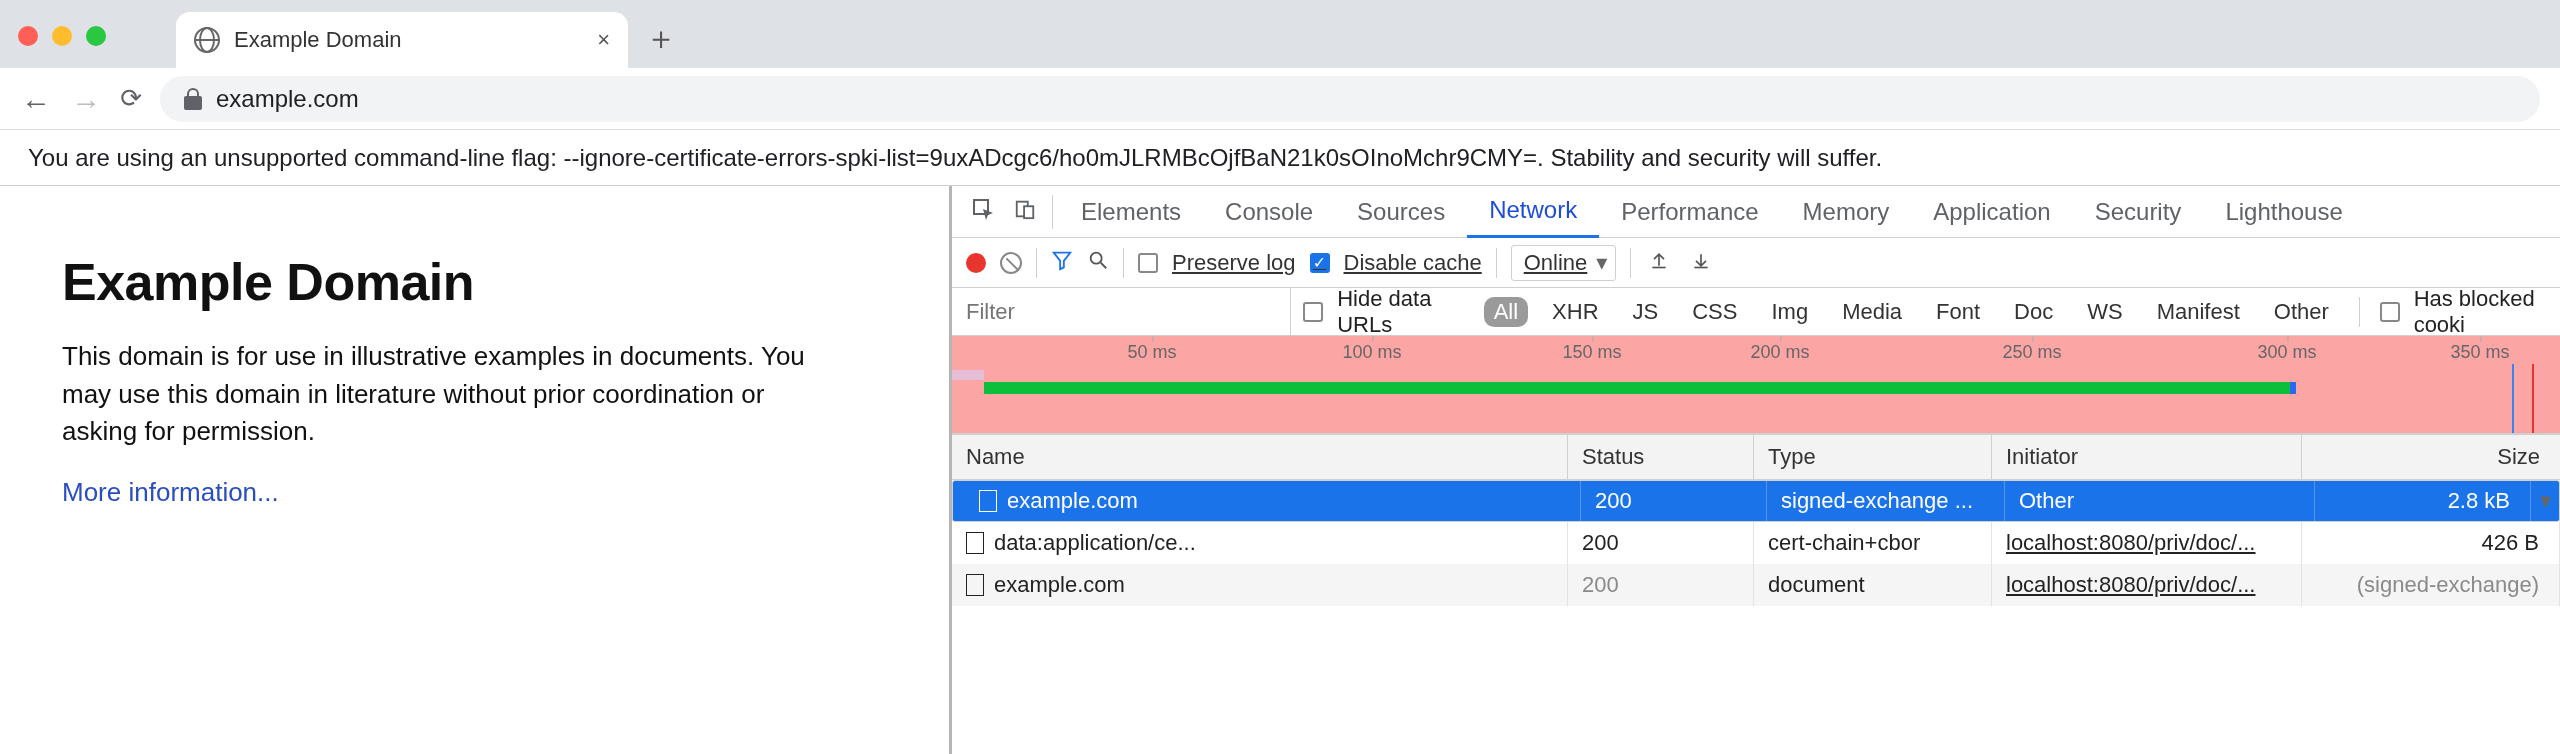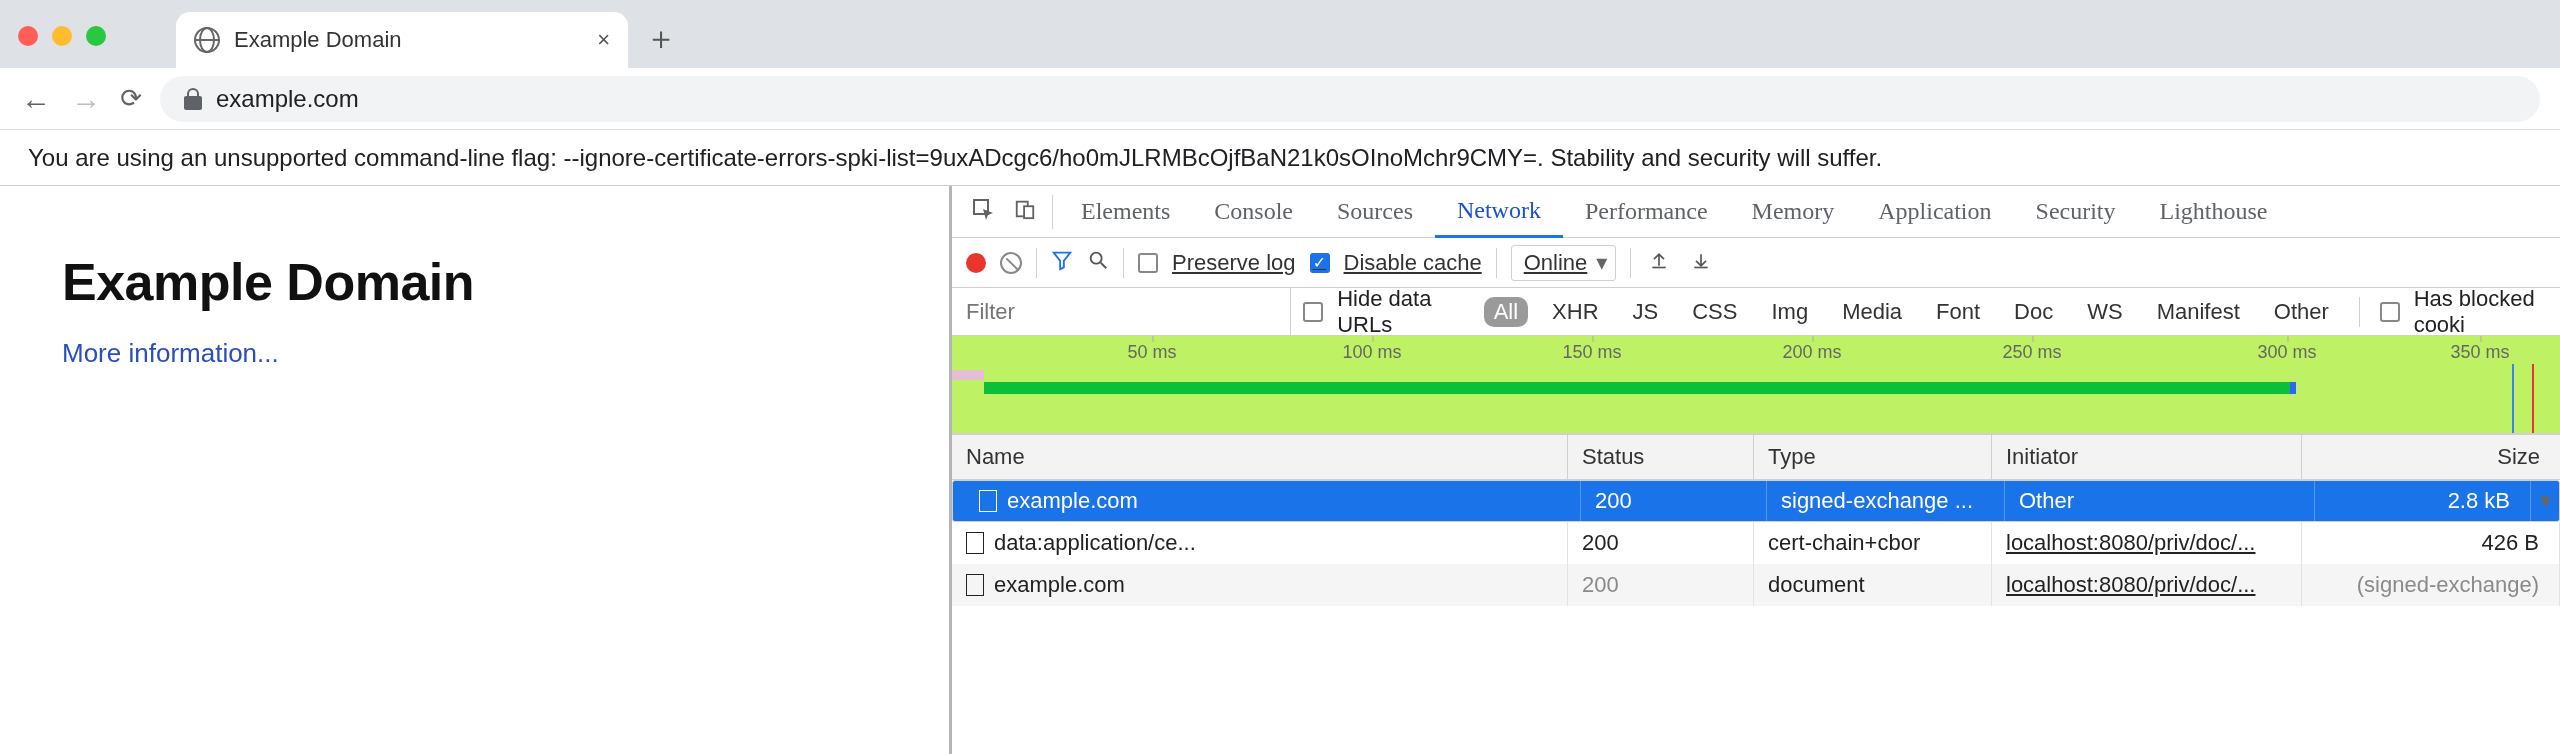--- a/index.html
+++ b/index.html
@@ -37,21 +37,21 @@
   .page-inner { margin: 28px 10px 0 28px; background:#fff; padding: 38px 34px 40px 34px; }
   .page h1 { font-size:52px; font-weight:700; letter-spacing:-0.5px; color:#111; margin-bottom:26px; }
   .page p { font-size:26px; line-height:1.45; color:#111; margin-bottom:26px; max-width:780px; }
   .page a { color:#2a4ebf; font-size:26px; text-decoration:none; }
 
   .dev { flex:1; display:flex; flex-direction:column; background:#fff; }
 
   .dev-tabs { height:52px; border-bottom:1px solid #d0d0d0; display:flex; align-items:center; padding:0 10px; gap:0; font-size:24px; color:#5f6368; }
   .dev-tabs .ico { width:42px; text-align:center; }
   .dev-tabs .sep { width:1px; height:34px; background:#d0d0d0; margin:0 6px; }
-  .dev-tabs .dtab { padding:0 22px; height:52px; display:flex; align-items:center; cursor:pointer;font-family:Liberation Serif, serif; }
+  .dev-tabs .dtab { padding:0 22px; height:52px; display:flex; align-items:center; cursor:pointer; }
   .dev-tabs .dtab.active { color:#1d4ed8; border-bottom:3px solid #1a73e8; }
 
   .dev-toolbar { height:50px; border-bottom:1px solid #d0d0d0; display:flex; align-items:center; padding:0 14px; gap:14px; font-size:22px; color:#333;text-decoration:underline; }
   .rec { width:20px; height:20px; background:#e8352e; border-radius:50%; }
   .ban { width:22px; height:22px; border:2px solid #888; border-radius:50%; position:relative; }
   .ban::after { content:""; position:absolute; left:2px; top:9px; width:16px; height:2px; background:#888; transform:rotate(45deg); }
   .funnel { font-size:22px; color:#1a73e8; }
   .mag { font-size:22px; color:#555; }
   .chk { width:20px; height:20px; border:2px solid #888; border-radius:3px; display:inline-flex; align-items:center; justify-content:center; flex-shrink:0; }
   .chk.on { background:#1a73e8; border-color:#1a73e8; color:#fff; font-size:16px; }
@@ -59,21 +59,21 @@
   .sel::after { content:"▾"; position:absolute; right:8px; color:#666; }
   .upl,.dnl { font-size:22px; color:#555; width:28px; text-align:center; }
 
   .dev-filter { height:48px; border-bottom:1px solid #d0d0d0; display:flex; align-items:center; font-size:22px; }
   .filter-input { width:360px; height:48px; border:none; border-right:1px solid #d0d0d0; padding:0 14px; font-size:22px; color:#888; background:transparent; }
   .rtypes { display:flex; align-items:center; gap:14px; padding:0 12px; }
   .rtypes .chip { padding:2px 10px; border-radius:10px; cursor:pointer; color:#333; }
   .rtypes .chip.on { background:#9a9a9a; color:#fff; }
   .rtypes .gap { width:2px; }
 
-  .timeline { height:98px; border-bottom:1px solid #d0d0d0; position:relative; background:#bef264; overflow:hidden; }
+  .timeline { height:98px; border-bottom:1px solid #d0d0d0; position:relative; background:#fca5a5; overflow:hidden; }
   .ticks { position:absolute; top:0; left:0; right:0; height:30px; }
   .tick { position:absolute; top:6px; font-size:18px; color:#666; transform:translateX(-50%); }
   .tick::before { content:""; position:absolute; left:50%; top:-6px; width:1px; height:6px; background:#aaa; }
   .tl-html-pink { position:absolute; top:34px; left:0; width:32px; height:10px; background:#e6bdd6; }
   .tl-green { top:46px; background:#0bbf3a; left:32px; width:1306px; height:12px; position:absolute; }
   .tl-blue2 { top:46px; background:#2b67f4; left:1338px; width:6px; height:12px; position:absolute; }
   .vline { position:absolute; top:28px; bottom:0; width:2px; }
   .vline.blue { background:#3b82f6; }
   .vline.red { background:#e8352e; }
 
@@ -123,20 +123,21 @@
   </div>
 </div>
 
 <div class="warnbar">You are using an unsupported command-line flag: --ignore-certificate-errors-spki-list=9uxADcgc6/ho0mJLRMBcOjfBaN21k0sOInoMchr9CMY=. Stability and security will suffer.</div>
 
 <div class="split">
 
   <div class="page">
     <div class="page-inner">
       <h1>Example Domain</h1>
+      <p>This domain is for use in illustrative examples in documents. You may use this domain in literature without prior coordination or asking for permission.</p>
       <a href="#">More information...</a>
     </div>
   </div>
 
   <div class="dev">
 
     <div class="dev-tabs">
       <span class="ico">
         <svg width="24" height="24" viewBox="0 0 24 24">
             <rect x="3" y="3" width="14" height="14" fill="none" stroke="#5f6368" stroke-width="2"></rect>
@@ -221,21 +222,21 @@
         <span class="chk"></span>
         <span>Has blocked cooki</span>
       </div>
     </div>
 
     <div class="timeline">
       <div class="ticks" id="ticks-slot">
           <span class="tick" style="left: 200px;">50 ms</span>
           <span class="tick" style="left: 420px;">100 ms</span>
           <span class="tick" style="left: 640px;">150 ms</span>
-          <span class="tick" style="left: 860px;">200 ms</span>
+          <span class="tick" style="left: 828px;">200 ms</span>
           <span class="tick" style="left: 1080px;">250 ms</span>
           <span class="tick" style="left: 1300px; margin-left: 35px;">300 ms</span>
           <span class="tick" style="left: 1528px;">350 ms</span>
         </div>
       <div class="tl-html-pink"></div>
       <div class="tl-green"></div>
       <div class="tl-blue2"></div>
       <div class="vline blue" style="left:1560px"></div>
       <div class="vline red" style="left:1580px"></div>
     </div>

